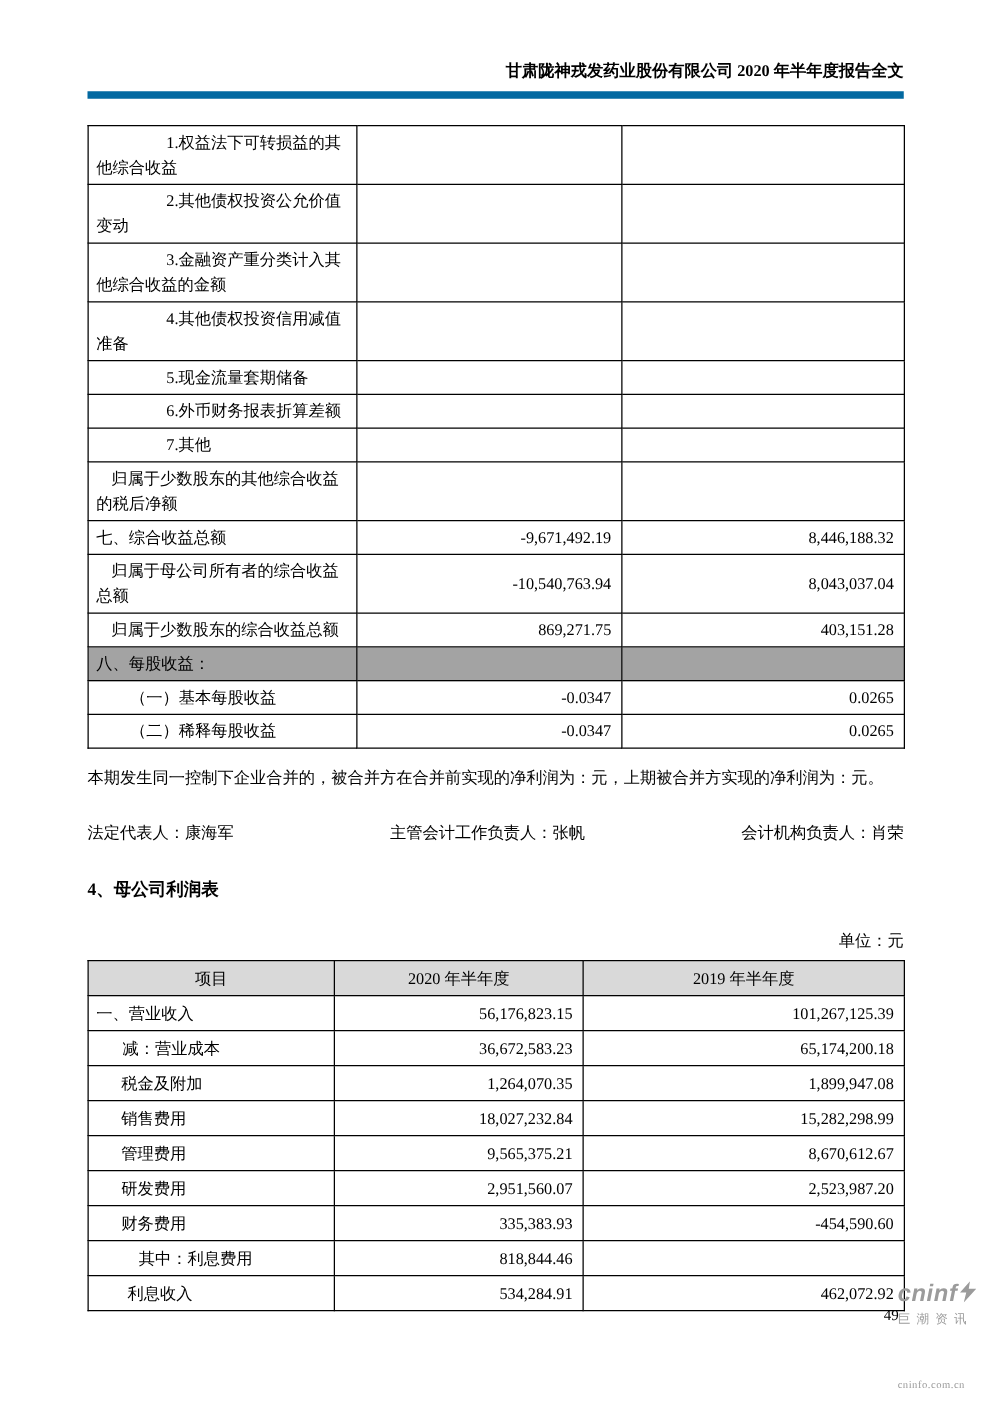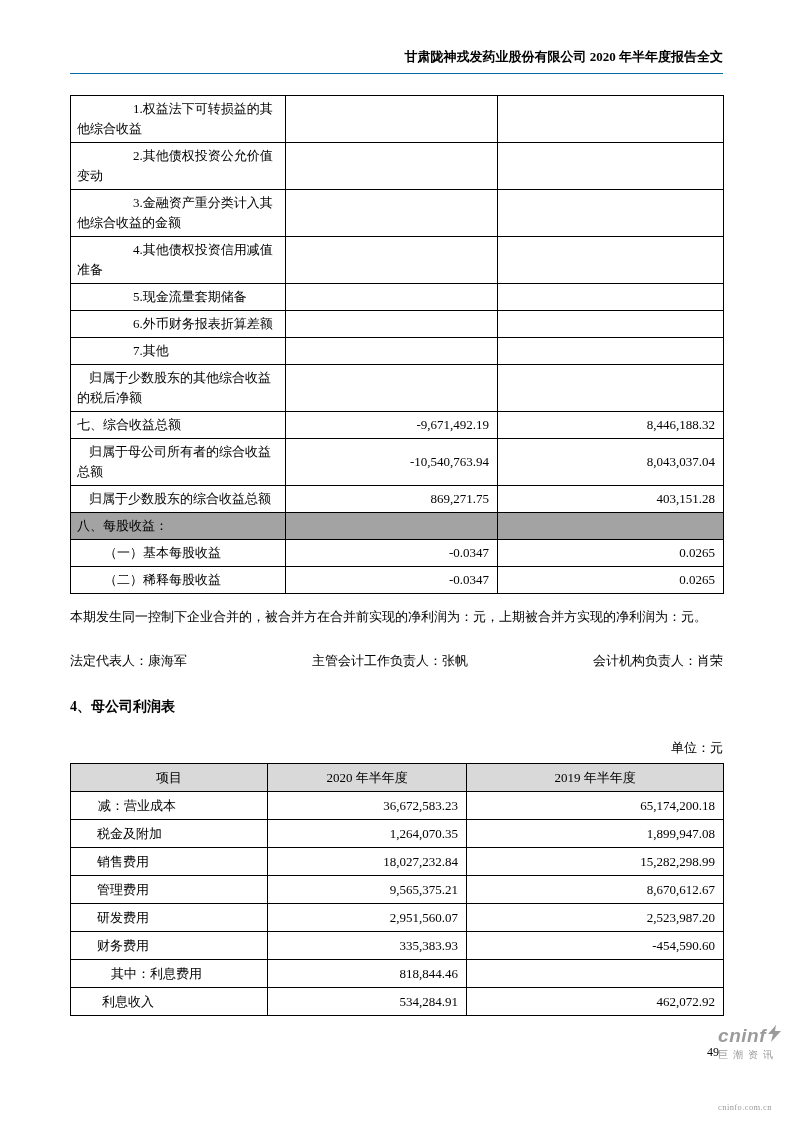--- a/index.html
+++ b/index.html
@@ -11,21 +11,21 @@
     color: #000;
     overflow: hidden;
   }
   .content { padding: 48px 70px 0 70px; }
 
   .doc-header {
     text-align: right;
     font-size: 13px;
     font-weight: bold;
     padding-bottom: 7px;
-    border-bottom: 1px solid #0369a1;
+    border-bottom: 6px solid #0369a1;
   }
 
   table {
     border-collapse: collapse;
     table-layout: fixed;
     width: 653px;
     font-size: 13px;
     border-radius: 12px;
   }
   td, th {
@@ -179,20 +179,25 @@
     <colgroup>
         <col style="width:197px">
         <col style="width:199px">
         <col style="width:257px">
       </colgroup>
     <tbody>
       <tr class="thead">
         <th>项目</th>
         <th>2020 年半年度</th>
         <th>2019 年半年度</th>
+      </tr>
+      <tr>
+        <td class="lbl">一、营业收入</td>
+        <td class="val">56,176,823.15</td>
+        <td class="val">101,267,125.39</td>
       </tr>
       <tr>
         <td class="lbl ind-a">减：营业成本</td>
         <td class="val">36,672,583.23</td>
         <td class="val">65,174,200.18</td>
       </tr>
       <tr>
         <td class="lbl ind-b">税金及附加</td>
         <td class="val">1,264,070.35</td>
         <td class="val">1,899,947.08</td>

